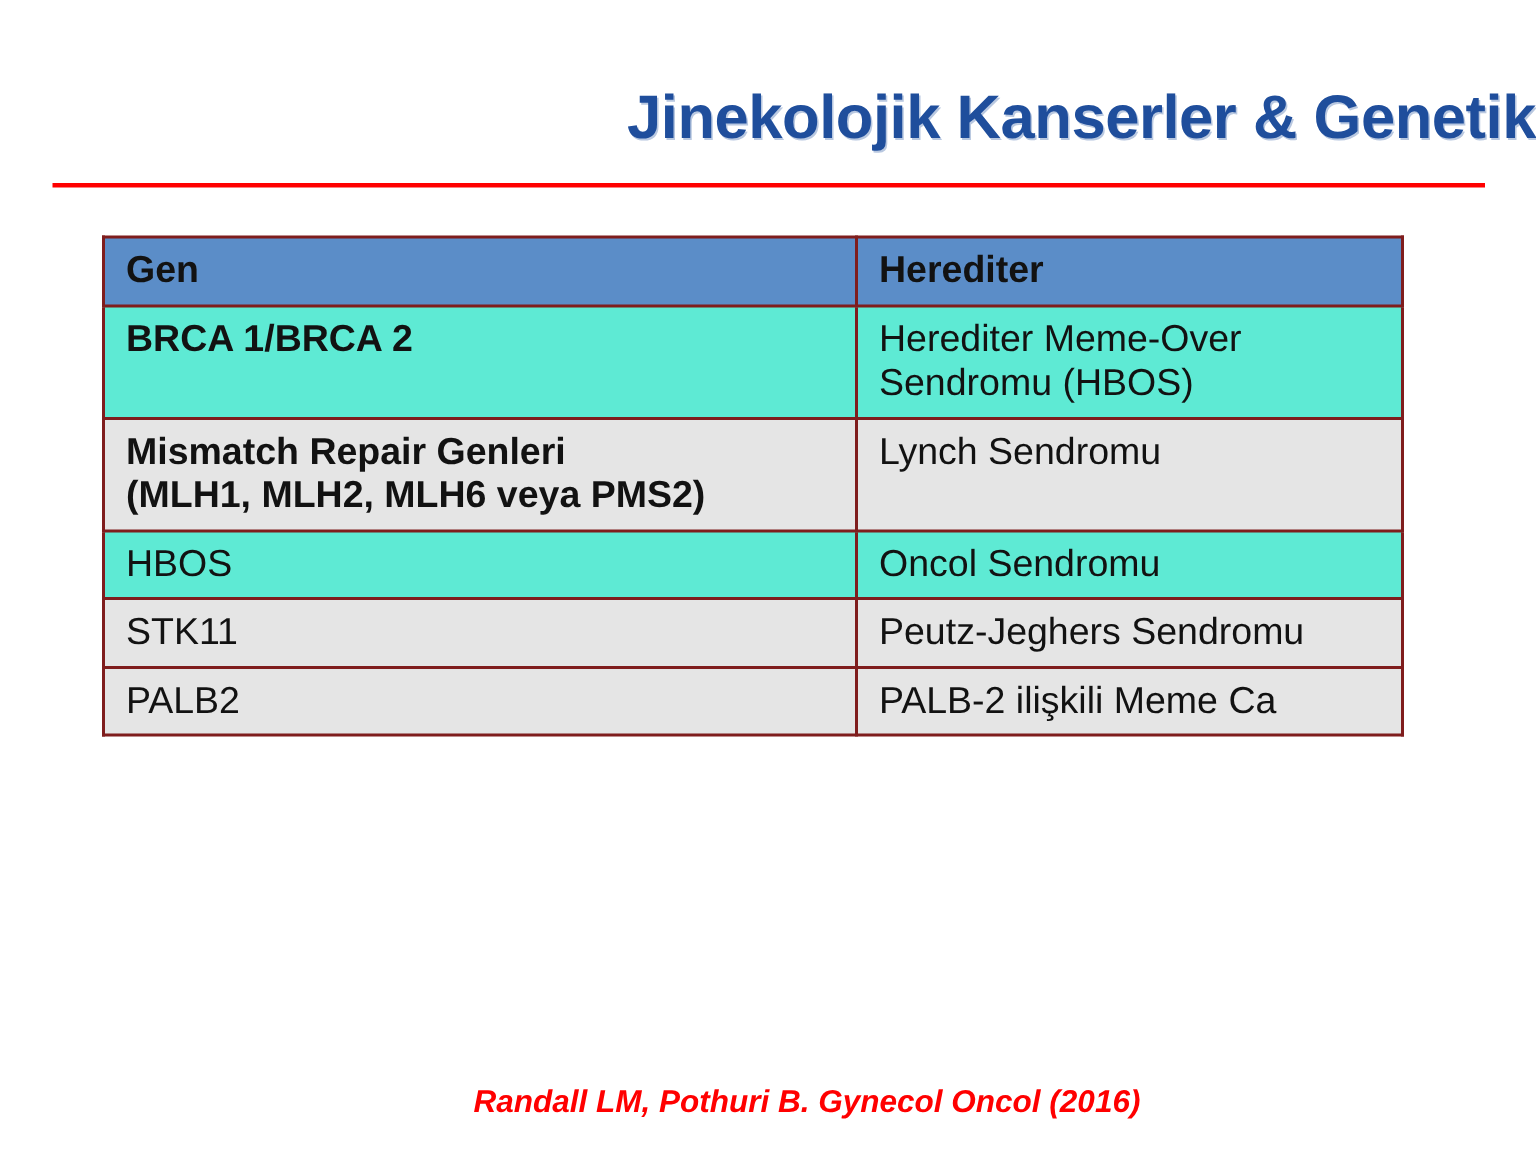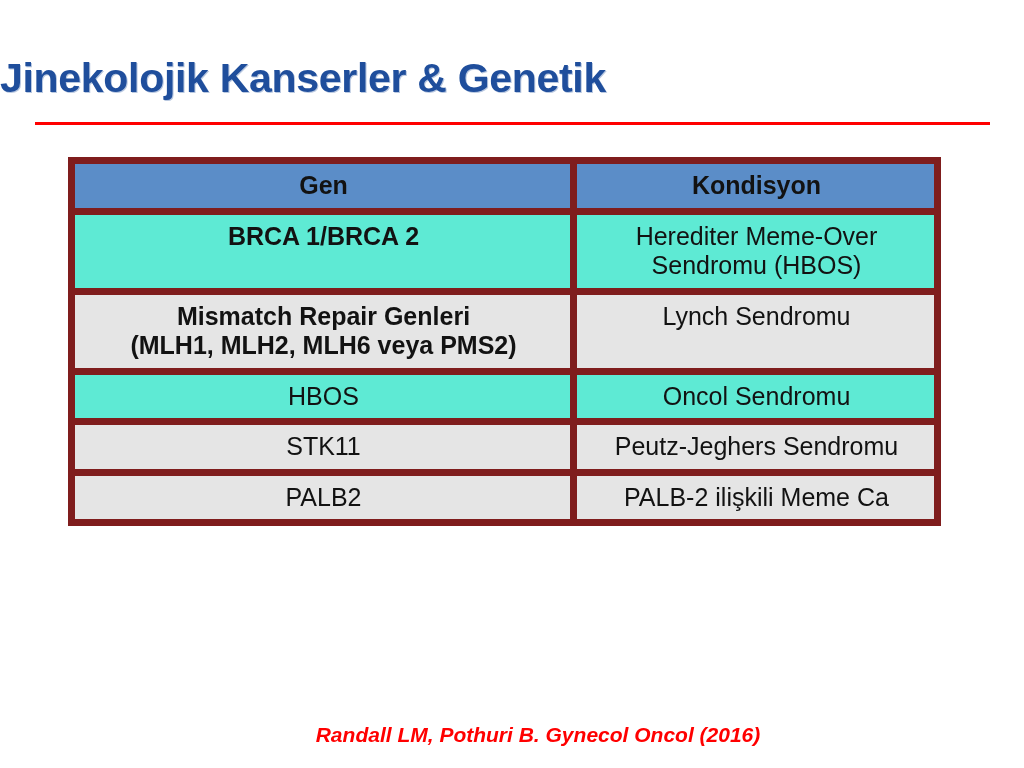--- a/index.html
+++ b/index.html
@@ -17,21 +17,21 @@
     position: relative;
     width: 1024px;
     height: 768px;
     box-sizing: border-box;
   }
   .slide-title {
     position: absolute;
     top: 55px;
     left: 0;
     width: 1024px;
-    text-align: left;
+    text-align: right;
     font-size: 41px;
     font-weight: bold;
     color: #1F4E9C;
     letter-spacing: -0.3px;
     text-shadow: 1px 1px 0 #b9c8e0;
   }
   .title-rule {
     position: absolute;
     top: 122px;
     left: 35px;
@@ -41,27 +41,27 @@
   }
   table.gen-table {
     position: absolute;
     top: 157px;
     left: 68px;
     width: 866px;
     border-collapse: collapse;
     table-layout: fixed;
   }
   table.gen-table td, table.gen-table th {
-    border: 7px solid #7f1d1d;
+    border: 2px solid #7f1d1d;
     padding: 7px 12px 7px 14px;
     font-size: 25px;
     color: #121212;
     vertical-align: top;
     line-height: 1.18;
-    text-align: center;
+    text-align: left;
   }
   table.gen-table col.c1 { width: 502px; }
   table.gen-table col.c2 { width: 364px; }
   thead th {
     background: #5B8DC8;
     color: #ffffff;
     font-weight: bold;
     font-size: 25px;
     padding-top: 9px;
     padding-bottom: 9px;
@@ -99,21 +99,21 @@
   <div class="title-rule"></div>
 
   <table class="gen-table">
     <colgroup>
         <col class="c1">
         <col class="c2">
       </colgroup>
     <thead>
       <tr>
         <th>Gen</th>
-        <th>Kondisyon</th>
+        <th>Herediter</th>
       </tr>
     </thead>
     <tbody>
       <tr class="odd">
         <td class="bold-cell">BRCA 1/BRCA 2</td>
         <td>Herediter Meme-Over Sendromu (HBOS)</td>
       </tr>
       <tr class="even">
         <td class="bold-cell">Mismatch Repair Genleri<br>(MLH1, MLH2, MLH6 veya PMS2)</td>
         <td>Lynch Sendromu</td>

